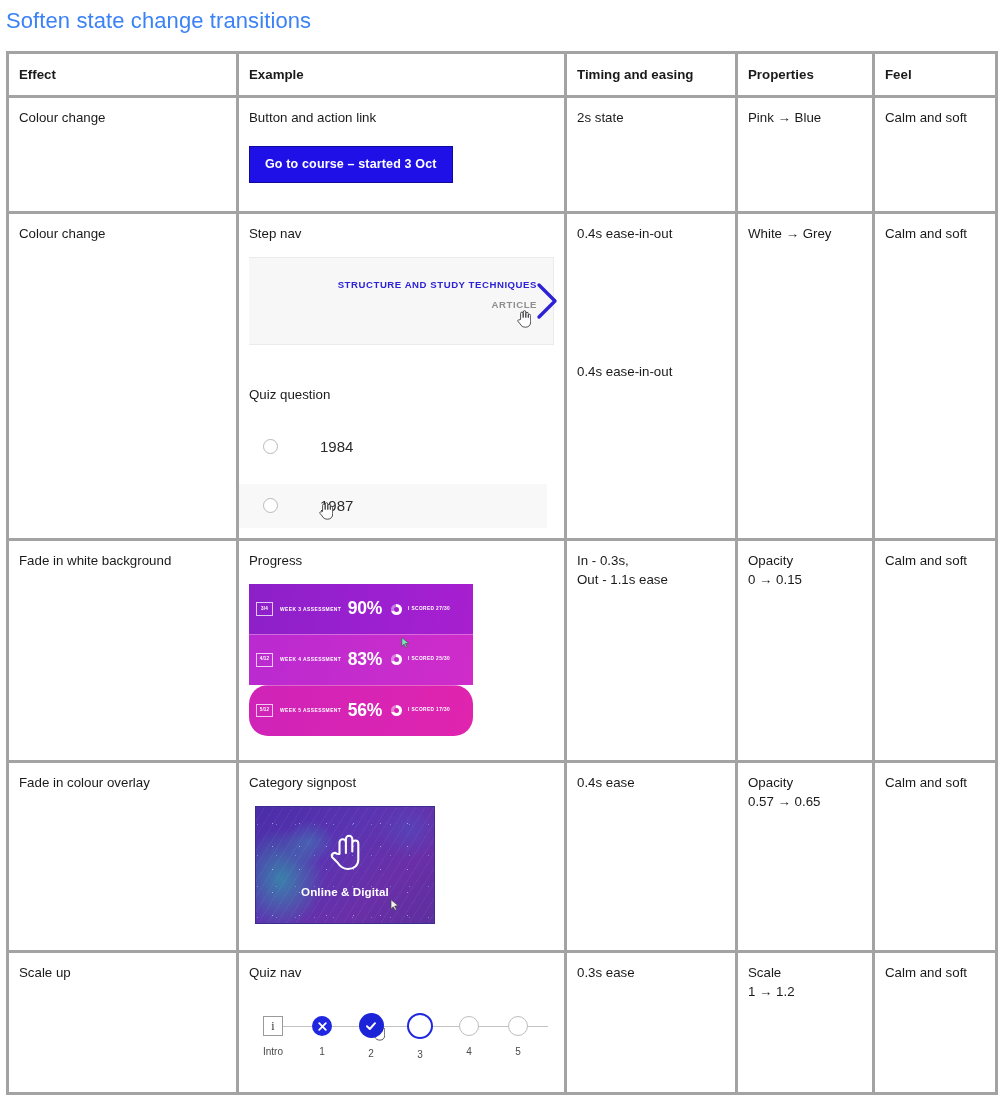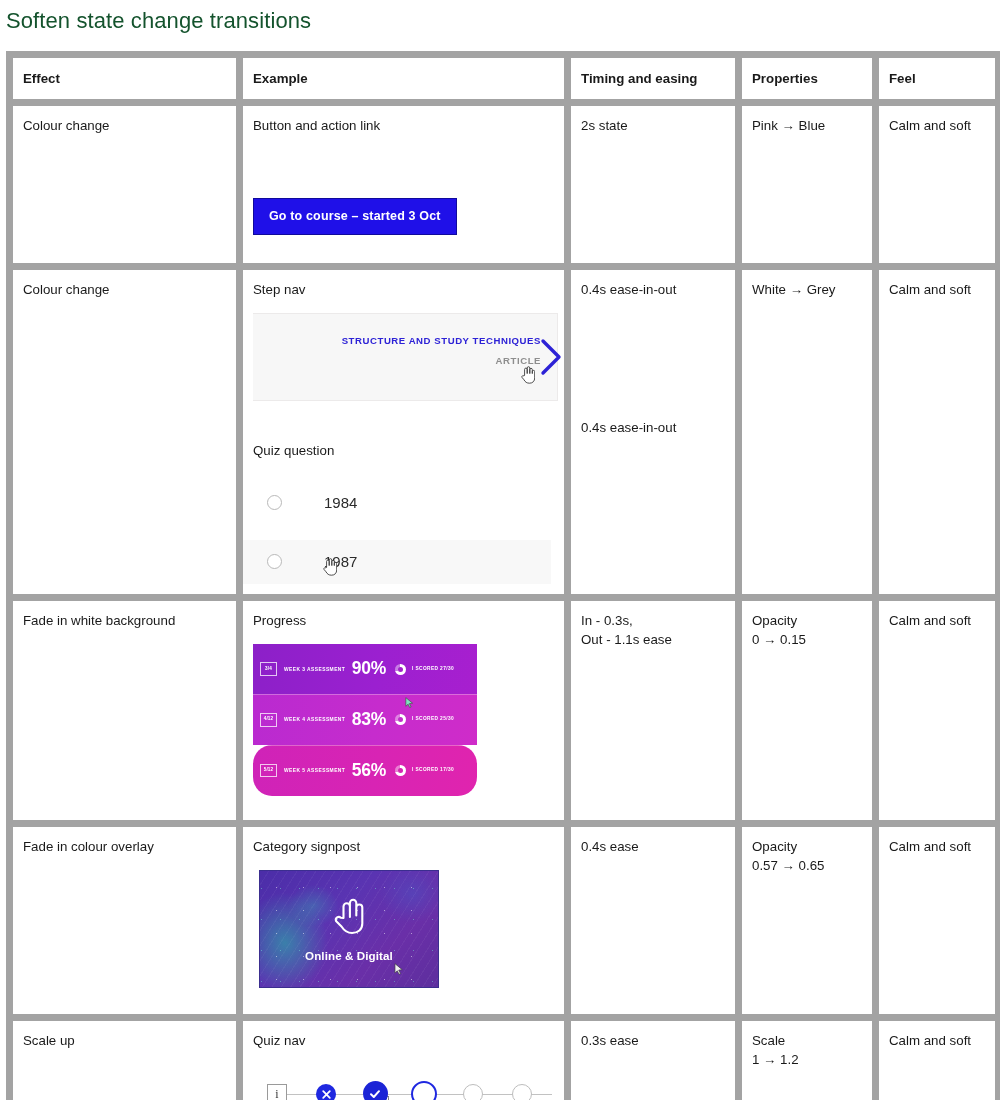--- a/index.html
+++ b/index.html
@@ -11,35 +11,35 @@
     color: #1a1a1a;
     -webkit-font-smoothing: antialiased;
   }
 
   #page { position: relative; width: 1000px; height: 1100px; overflow: hidden; }
 
   
   .page-title {
     font-size: 22px;
     font-weight: 400;
-    color: #14532d;
+    color: #3b82f6;
     margin: 0;
     padding: 8px 0 0 6px;
     letter-spacing: 0.1px;
   }
 
   
   table.matrix {
     border-collapse: collapse;
     width: 989px;
     margin: 17px 0 0 6px;
     table-layout: fixed;
   }
   table.matrix th, table.matrix td {
-    border: 7px solid #a3a3a3;
+    border: 3px solid #a3a3a3;
     vertical-align: top;
     padding: 10px 10px 10px 10px;
     font-size: 13.3px;
     line-height: 1.45;
     color: #1a1a1a;
   }
   table.matrix th {
     font-weight: bold;
     text-align: left;
     padding-top: 11px;
@@ -60,21 +60,20 @@
     display: inline-block;
     background: #1f10e8;
     color: #ffffff;
     font-weight: bold;
     font-size: 12.5px;
     letter-spacing: 0.15px;
     padding: 11px 15px 12px 15px;
     border: 1px solid #100a9c;
     line-height: 1;
     white-space: nowrap;
-    margin-top: 44px;
   }
 
   
   .stepnav {
     margin-top: 14px;
     width: 305px;
     height: 88px;
     background: #f7f7f7;
     border: 1px solid #eceaea;
     border-left: none;

